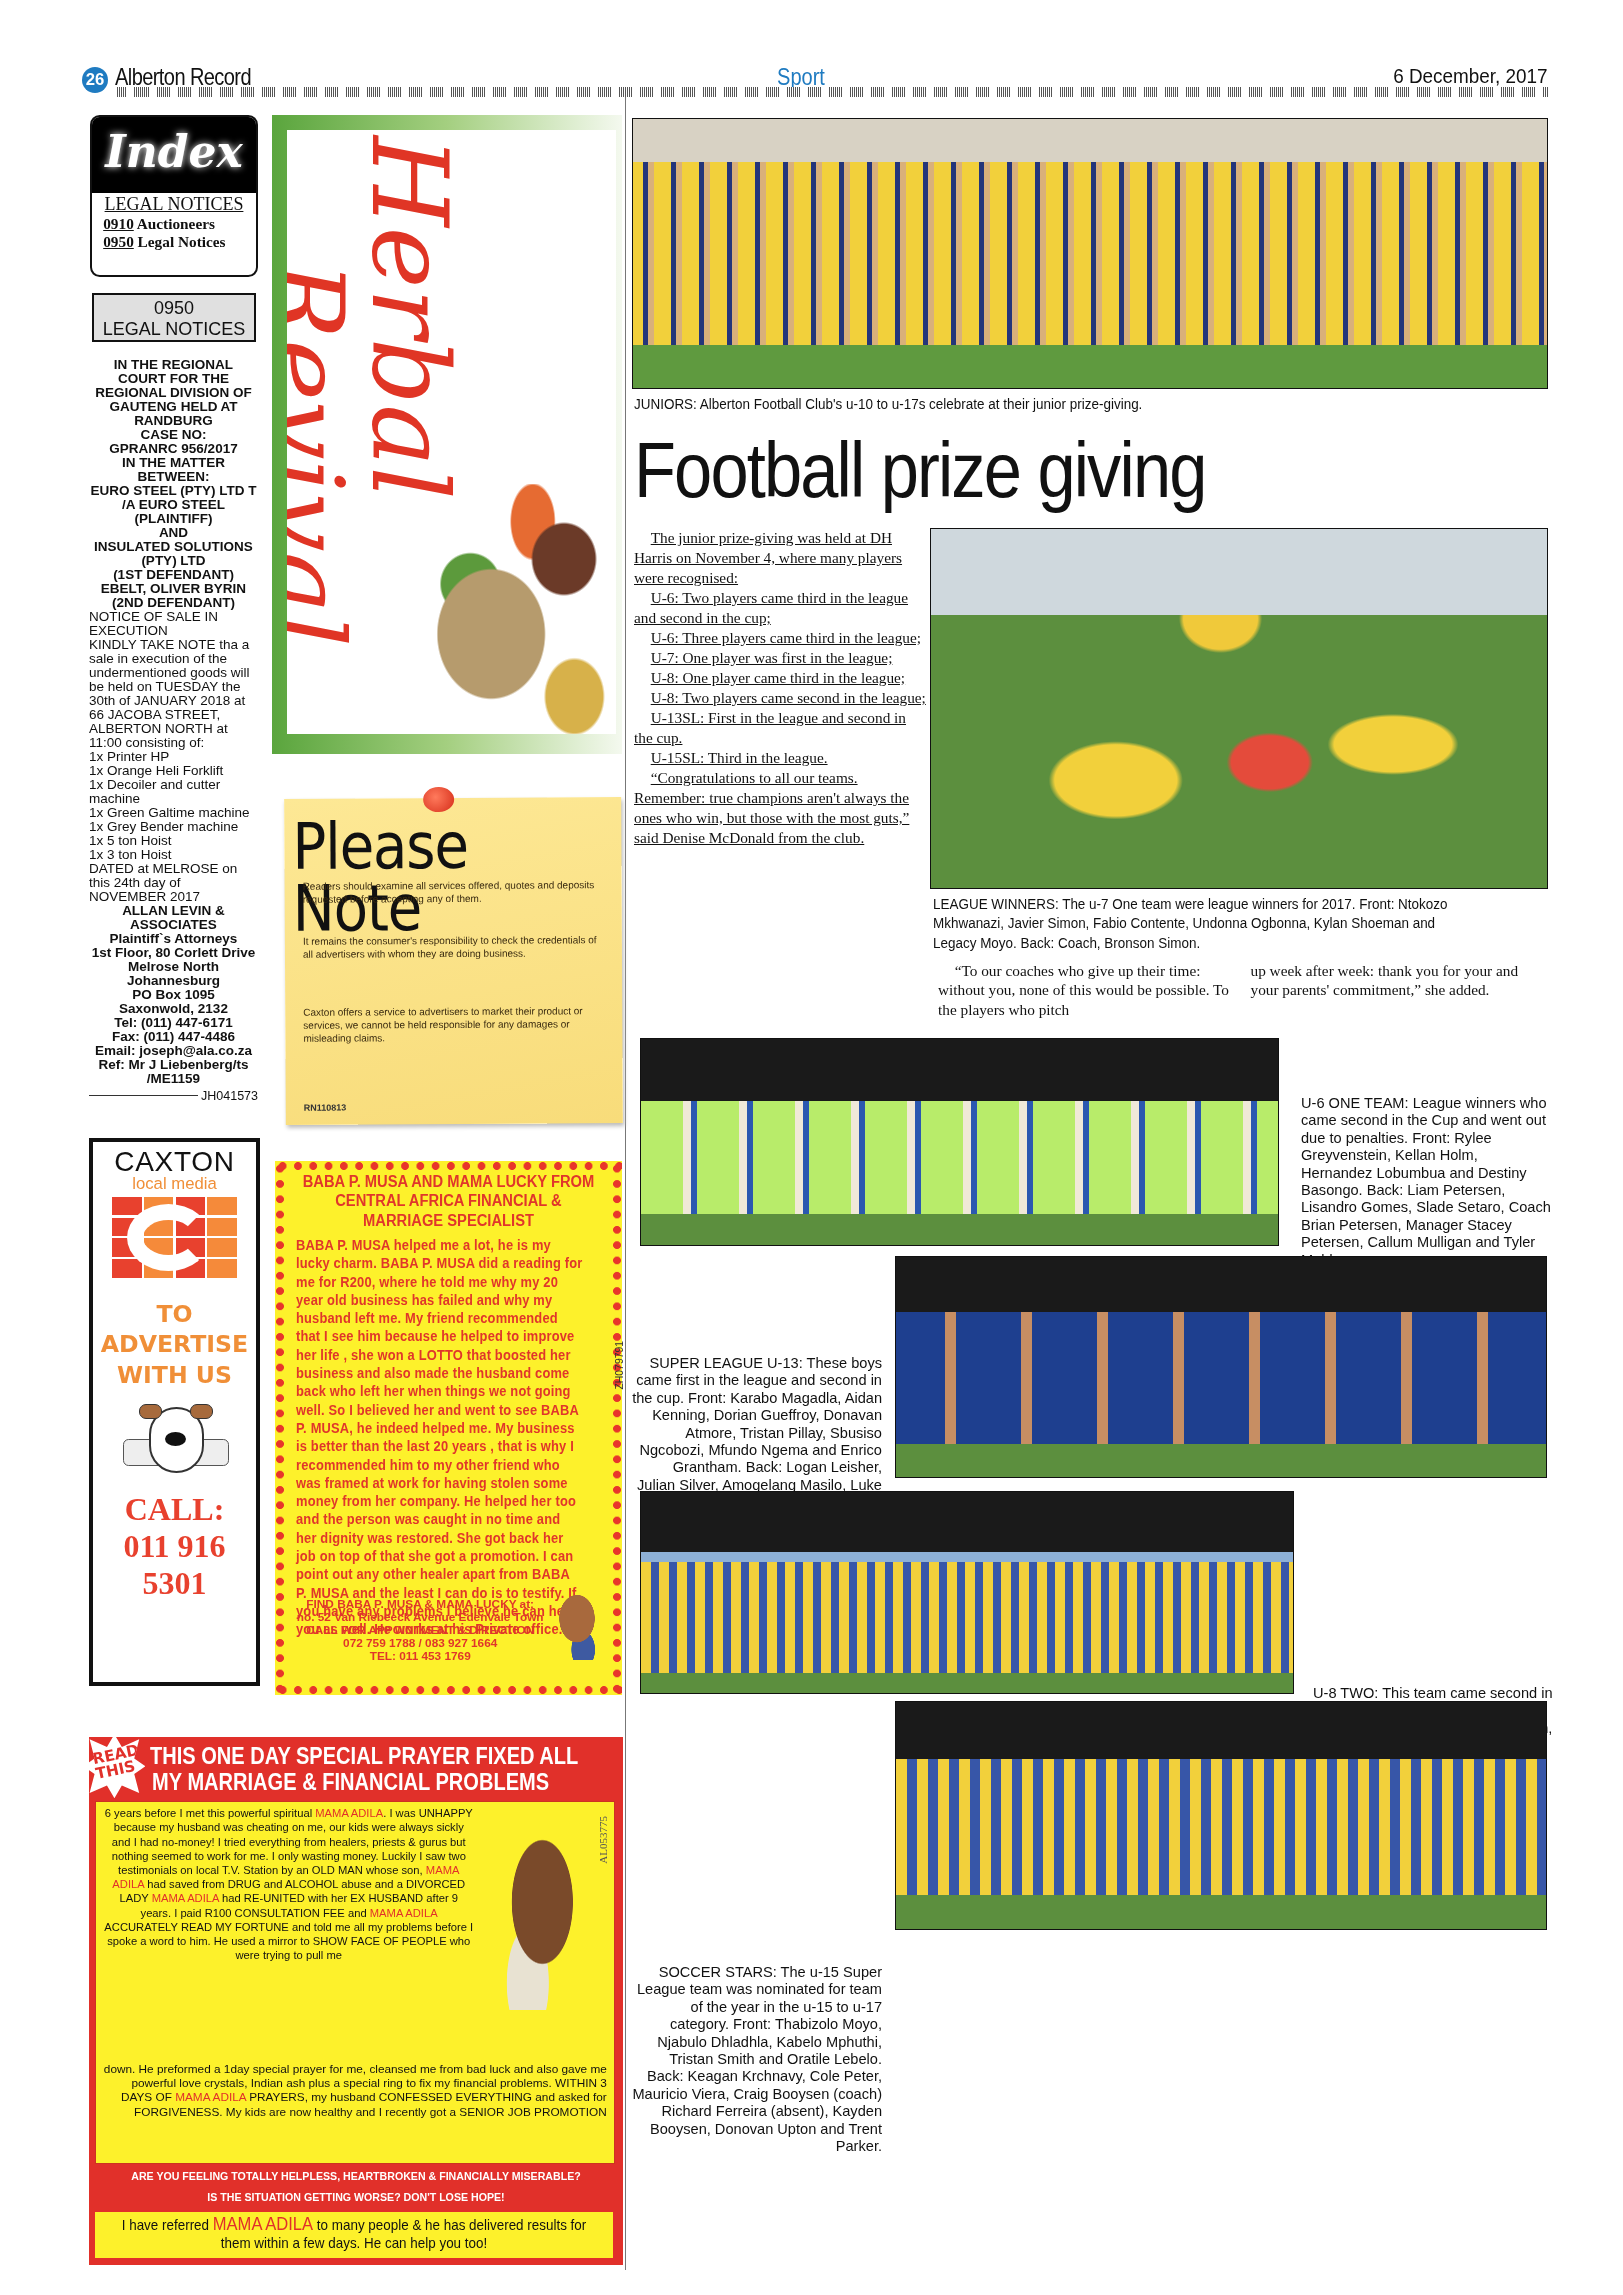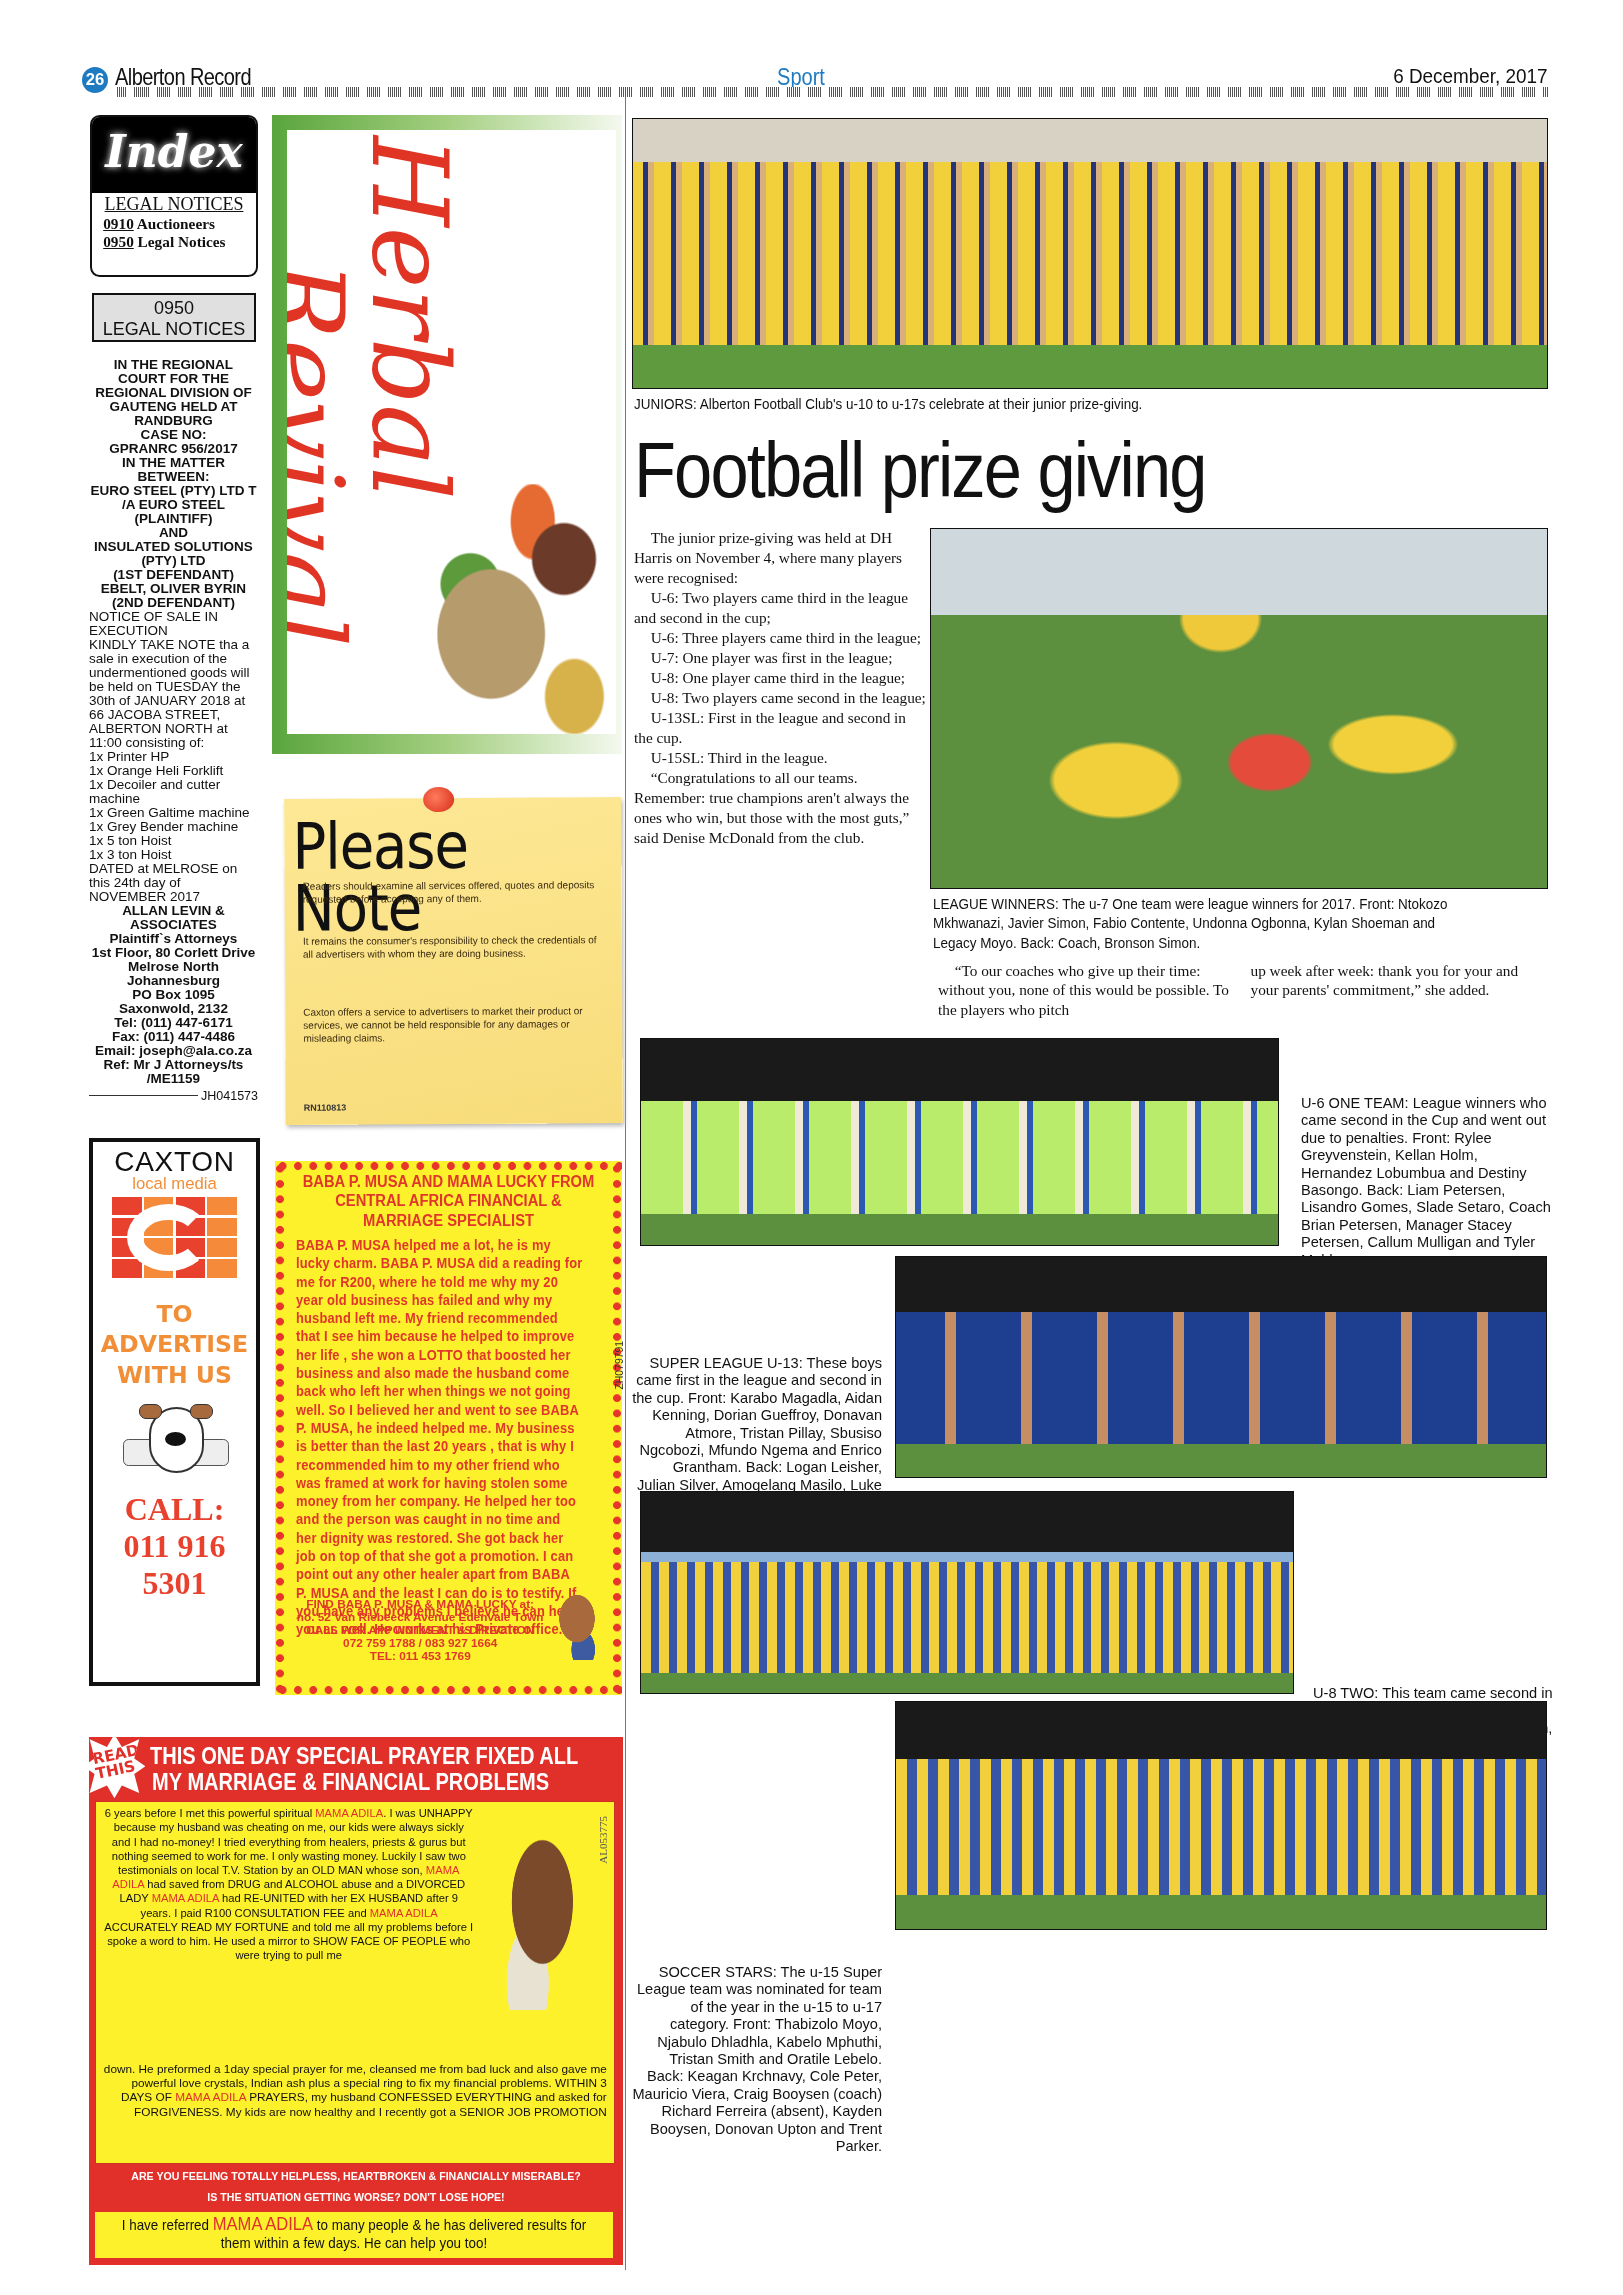--- a/index.html
+++ b/index.html
@@ -89,21 +89,21 @@
   .ph-juniors{left:632px;top:118px;width:916px;height:271px;background:
      linear-gradient(180deg,#d8d2c4 0 16%,transparent 16%),
      repeating-linear-gradient(90deg,#f2d03b 0 9.7px,#24357a 9.7px 15.3px,#d9b07a 15.3px 21px,#f2d03b 21px 28px),
      #4d8a3c;}
   .ph-juniors::after{content:"";position:absolute;left:0;bottom:0;width:100%;height:16%;background:#5f9a3f;}
   .caption{font-size:15.3px;line-height:19.4px;transform:scaleX(.88);transform-origin:left;}
   .headline{left:634px;top:429px;font-size:78px;line-height:83px;letter-spacing:-2.1px;transform:scaleX(.88);transform-origin:left;white-space:nowrap;}
   .body-serif{font-family:"Liberation Serif",serif;font-size:15.3px;line-height:20px;}
   .article{left:634px;top:528px;width:292px;}
   .article p{margin:0;text-indent:0;}
-  .article p.ind{text-indent:16.7px;}
+  .article p.ind{text-indent:16.7px;text-decoration:underline;}
   .ph-league{left:930px;top:528px;width:618px;height:361px;background:
      linear-gradient(180deg,#cfd8dd 0 24%,transparent 24%),
      radial-gradient(ellipse at 30% 70%,#f2d03b 0 10%,transparent 11%),
      radial-gradient(ellipse at 55% 65%,#e44b3b 0 8%,transparent 9%),
      radial-gradient(ellipse at 75% 60%,#f2d03b 0 9%,transparent 10%),
      radial-gradient(ellipse at 47% 25%,#f0c93a 0 8%,transparent 9%),
      #5c8f3e;}
   .cap-league{left:933px;top:894px;width:618px;}
   .quote{left:938px;top:961px;width:604px;display:flex;gap:21px;}
   .quote div{width:292px;font-family:"Liberation Serif",serif;font-size:15.3px;line-height:19.4px;}
@@ -175,21 +175,21 @@
   <div class="b">ALLAN LEVIN &amp; ASSOCIATES</div>
   <div class="b">Plaintiff`s Attorneys</div>
   <div class="b">1st Floor, 80 Corlett Drive</div>
   <div class="b">Melrose North</div>
   <div class="b">Johannesburg</div>
   <div class="b">PO Box 1095</div>
   <div class="b">Saxonwold, 2132</div>
   <div class="b">Tel: (011) 447-6171</div>
   <div class="b">Fax: (011) 447-4486</div>
   <div class="b">Email: joseph@ala.co.za</div>
-  <div class="b">Ref: Mr J Attorneys/ts /ME1159</div>
+  <div class="b">Ref: Mr J Liebenberg/ts /ME1159</div>
   <div class="ref">
       <span class="line"></span>
       <span>JH041573</span>
     </div>
 </div>
 
 <div class="abs herbal">
   <div class="herbal-inner">
     <div class="herbs"></div>
     <div class="herbal-title">

